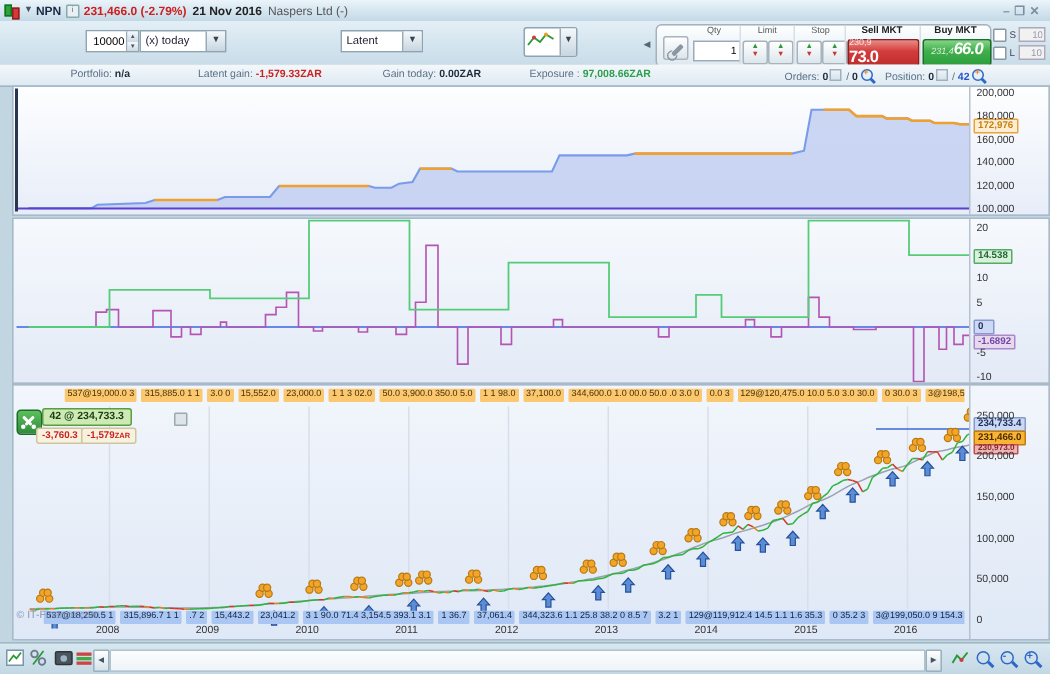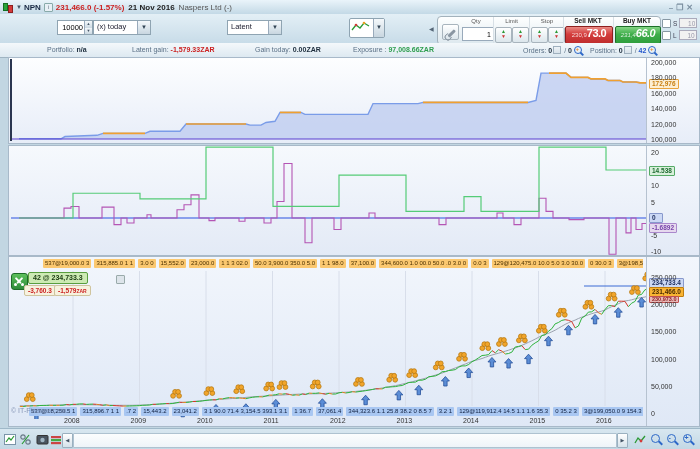--- a/index.html
+++ b/index.html
@@ -147,21 +147,21 @@
 <div class="app">
 
   <div class="titlebar">
     <span class="candle-icon">
         <i class="c1"></i>
         <i class="c2"></i>
       </span>
     <span class="tb-arrow">▼</span>
     <span class="tb-sym">NPN</span>
     <span class="tb-info">i</span>
-    <span class="tb-price">231,466.0 (-1.57%)</span>
+    <span class="tb-price">231,466.0 (-2.79%)</span>
     <span class="tb-date">21 Nov 2016</span>
     <span class="tb-name">Naspers Ltd (-)</span>
     <span class="win-controls"><span>–</span><span>❐</span><span>✕</span></span>
   </div>
 
   <div class="toolbar">
     <span class="spinbox">
       <input value="10000" style="">
       <span class="spin-btns">
           <b>▲</b>
@@ -213,21 +213,21 @@
             <span class="ua">▲</span>
             <span class="da">▼</span>
           </span>
         <span class="io-btn" style="left:18px;">
             <span class="ua">▲</span>
             <span class="da">▼</span>
           </span>
       </div>
       <div class="tp-group" style="left:125px;width:48px;">
         <div class="tp-head bold">Sell MKT</div>
-        <span class="mkt-btn sell" style="width:46px;left:1px;">
+        <span class="mkt-btn sell" style="width:46px;left:1px;flex-direction:column;">
             <span class="sm">230,9</span>
             <span class="bg">73.0</span>
           </span>
       </div>
       <div class="tp-group" style="left:175px;width:46px;">
         <div class="tp-head bold">Buy MKT</div>
         <span class="mkt-btn buy" style="width:44px;left:1px;font-style:italic;">
             <span class="sm">231,4</span>
             <span class="bg">66.0</span>
           </span>

